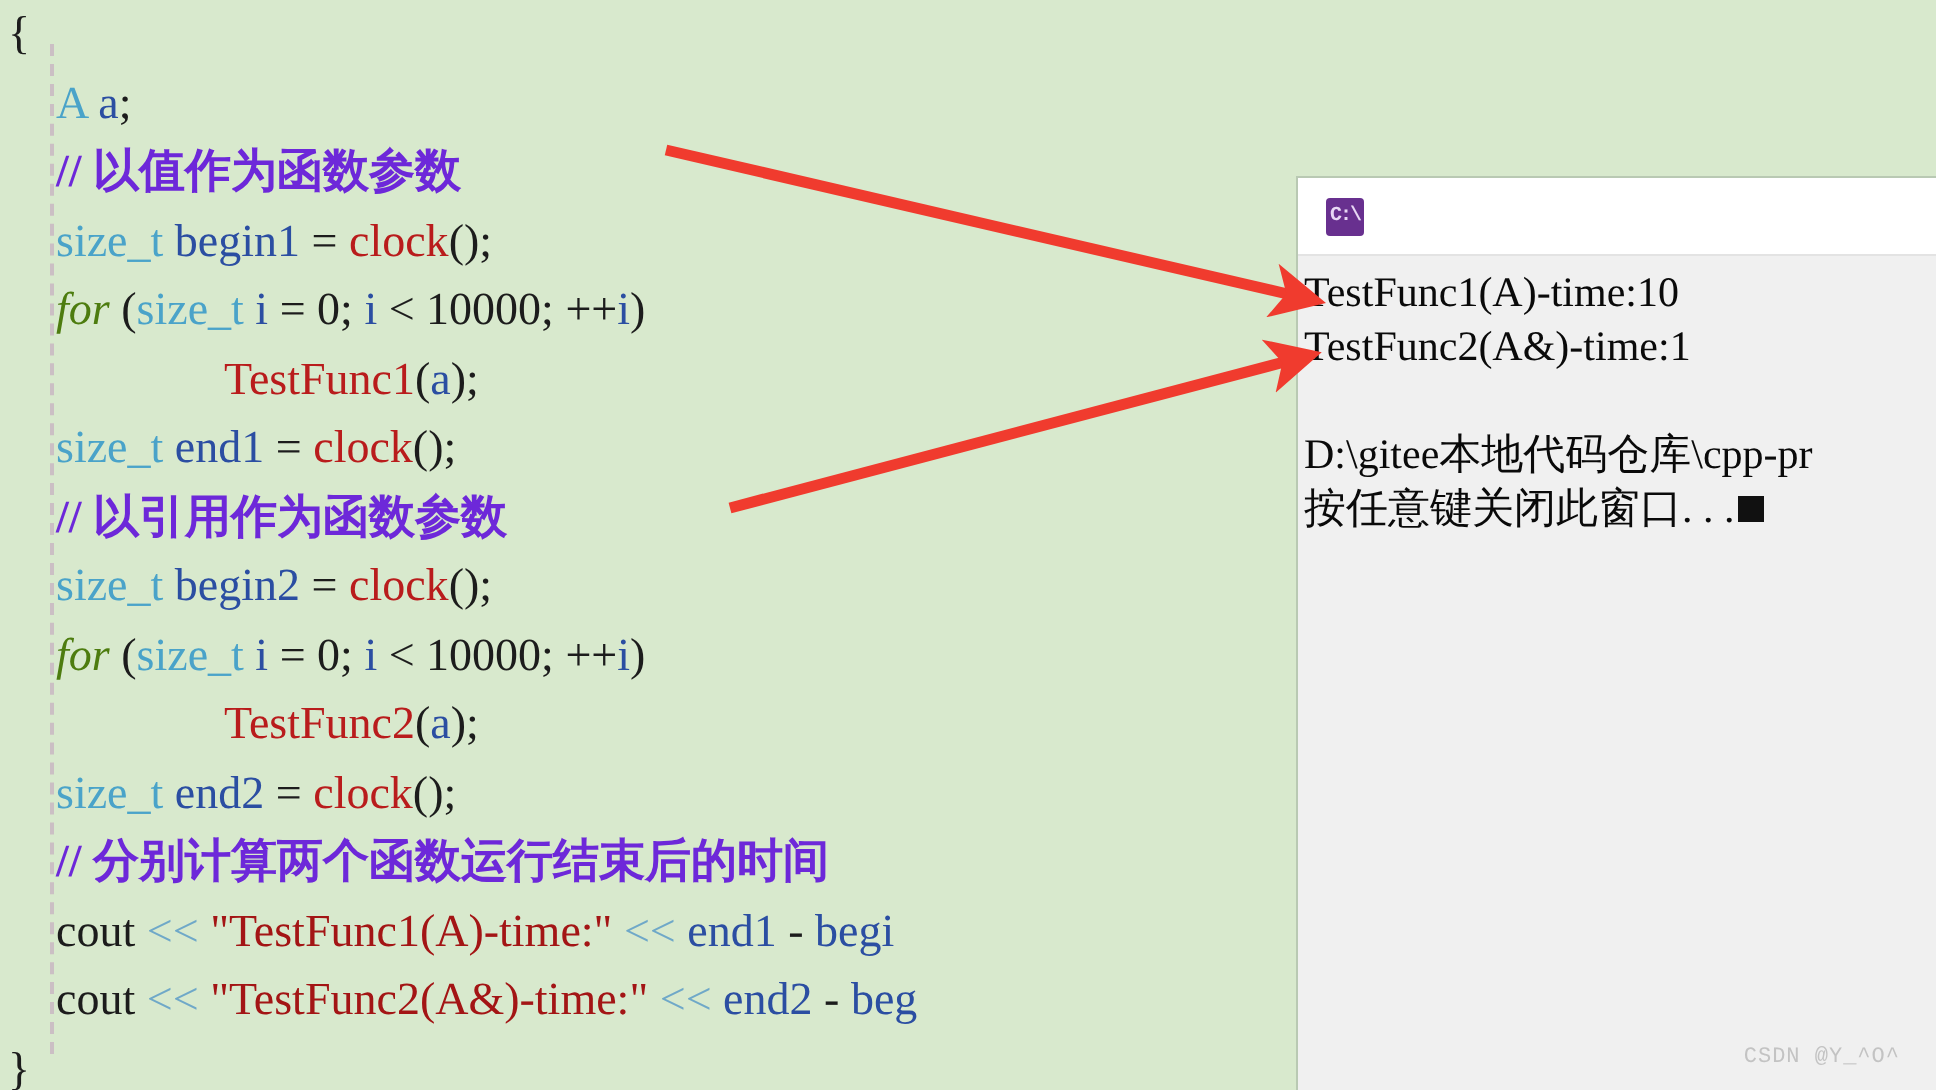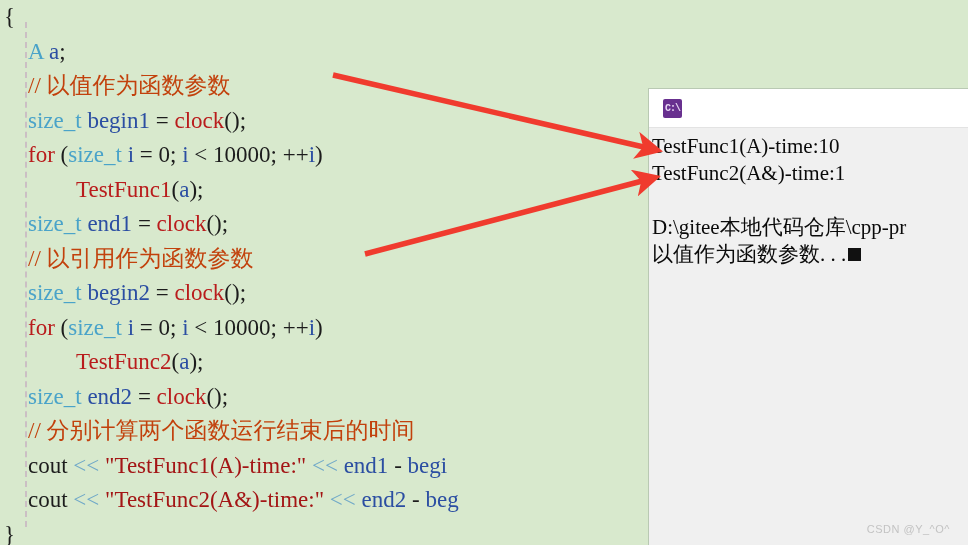--- a/index.html
+++ b/index.html
@@ -48,29 +48,29 @@
     font-size: 23px;
     line-height: 34.5px;
     white-space: pre;
   }
   .ln {
     height: 34.5px;
     white-space: pre;
   }
   .ln.ind0 { padding-left: 4px; }
   .ln.ind1 { padding-left: 28px; }
-  .ln.ind2 { padding-left: 76px; }
+  .ln.ind2 { padding-left: 112px; }
 
   
   .t-plain   { color: #1c1c1c; }
   .t-type    { color: #4aa3c9; }  
   .t-var     { color: #2b4ea2; }  
-  .t-kw      { color: #b91c1c; }  
+  .t-kw      { color: #4d7c0f; font-style: italic; }  
   .t-fn      { color: #b91c1c; }  
-  .t-cmt     { color: #c2410c; }  
+  .t-cmt     { color: #6d28d9; font-weight: bold; }  
   .t-str     { color: #a31515; }  
   .t-op      { color: #6fa8c8; }
 
   
   #console-window {
     position: absolute;
     left: 648px;
     top: 88px;
     width: 340px;   
     height: 457px;
@@ -140,42 +140,42 @@
     left: 0; top: 0;
     width: 968px; height: 545px;
     pointer-events: none;
   }
 
   
   #watermark {
     position: absolute;
     right: 18px;
     bottom: 10px;
-    font-family: Liberation Sans, sans-serif;
+    font-family: Liberation Mono, monospace;
     font-size: 11px;
     color: #c3c3c3;
     letter-spacing: 0.5px;
     white-space: nowrap;
   }
 </style>
 </head>
 <body>
 
 <div id="stage">
 
   <div id="editor">
     <div class="indent-guide"></div>
     <div class="code-lines" id="code-lines"><div class="ln ind0"><span class="t-plain">{</span></div><div class="ln ind1"><span class="t-type">A</span><span class="t-plain"> </span><span class="t-var">a</span><span class="t-plain">;</span></div><div class="ln ind1"><span class="t-cmt">// 以值作为函数参数</span></div><div class="ln ind1"><span class="t-type">size_t</span><span class="t-plain"> </span><span class="t-var">begin1</span><span class="t-plain"> = </span><span class="t-fn">clock</span><span class="t-plain">();</span></div><div class="ln ind1"><span class="t-kw">for</span><span class="t-plain"> (</span><span class="t-type">size_t</span><span class="t-plain"> </span><span class="t-var">i</span><span class="t-plain"> = 0; </span><span class="t-var">i</span><span class="t-plain"> &lt; 10000; ++</span><span class="t-var">i</span><span class="t-plain">)</span></div><div class="ln ind2"><span class="t-fn">TestFunc1</span><span class="t-plain">(</span><span class="t-var">a</span><span class="t-plain">);</span></div><div class="ln ind1"><span class="t-type">size_t</span><span class="t-plain"> </span><span class="t-var">end1</span><span class="t-plain"> = </span><span class="t-fn">clock</span><span class="t-plain">();</span></div><div class="ln ind1"><span class="t-cmt">// 以引用作为函数参数</span></div><div class="ln ind1"><span class="t-type">size_t</span><span class="t-plain"> </span><span class="t-var">begin2</span><span class="t-plain"> = </span><span class="t-fn">clock</span><span class="t-plain">();</span></div><div class="ln ind1"><span class="t-kw">for</span><span class="t-plain"> (</span><span class="t-type">size_t</span><span class="t-plain"> </span><span class="t-var">i</span><span class="t-plain"> = 0; </span><span class="t-var">i</span><span class="t-plain"> &lt; 10000; ++</span><span class="t-var">i</span><span class="t-plain">)</span></div><div class="ln ind2"><span class="t-fn">TestFunc2</span><span class="t-plain">(</span><span class="t-var">a</span><span class="t-plain">);</span></div><div class="ln ind1"><span class="t-type">size_t</span><span class="t-plain"> </span><span class="t-var">end2</span><span class="t-plain"> = </span><span class="t-fn">clock</span><span class="t-plain">();</span></div><div class="ln ind1"><span class="t-cmt">// 分别计算两个函数运行结束后的时间</span></div><div class="ln ind1"><span class="t-plain">cout</span><span class="t-op"> &lt;&lt; </span><span class="t-str">"TestFunc1(A)-time:"</span><span class="t-op"> &lt;&lt; </span><span class="t-var">end1</span><span class="t-plain"> - </span><span class="t-var">begi</span></div><div class="ln ind1"><span class="t-plain">cout</span><span class="t-op"> &lt;&lt; </span><span class="t-str">"TestFunc2(A&amp;)-time:"</span><span class="t-op"> &lt;&lt; </span><span class="t-var">end2</span><span class="t-plain"> - </span><span class="t-var">beg</span></div><div class="ln ind0"><span class="t-plain">}</span></div></div>
   </div>
 
   <div id="console-window">
     <div id="console-titlebar">
       <div id="console-icon">C:\</div>
     </div>
-    <div id="console-body"><div class="console-line"><span>TestFunc1(A)-time:10</span></div><div class="console-line"><span>TestFunc2(A&amp;)-time:1</span></div><div class="console-blank"></div><div class="console-line"><span>D:\gitee本地代码仓库\cpp-pr</span></div><div class="console-line"><span>以值作为函数参数. . .</span><span class="cursor-block"></span></div></div>
+    <div id="console-body"><div class="console-line"><span>TestFunc1(A)-time:10</span></div><div class="console-line"><span>TestFunc2(A&amp;)-time:1</span></div><div class="console-blank"></div><div class="console-line"><span>D:\gitee本地代码仓库\cpp-pr</span></div><div class="console-line"><span>按任意键关闭此窗口. . .</span><span class="cursor-block"></span></div></div>
   </div>
 
   <svg id="arrows" viewBox="0 0 968 545" width="968" height="545">
     <defs>
       <marker id="ah" markerWidth="5" markerHeight="5" refX="2.2" refY="2.5" orient="auto" markerUnits="strokeWidth">
         <path d="M0,0 L5,2.5 L0,5 L1.3,2.5 Z" fill="#f03b2e"></path>
       </marker>
     </defs>
     <line x1="333" y1="75" x2="648" y2="148" stroke="#f03b2e" stroke-width="5.5" marker-end="url(#ah)"></line>
     <line x1="365" y1="254" x2="646" y2="180" stroke="#f03b2e" stroke-width="5.5" marker-end="url(#ah)"></line>

